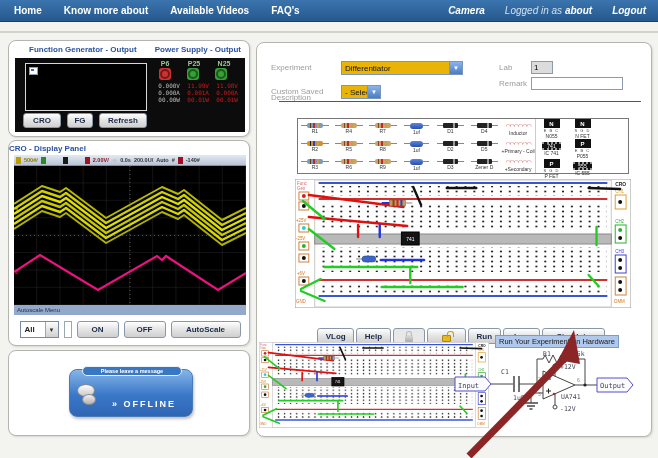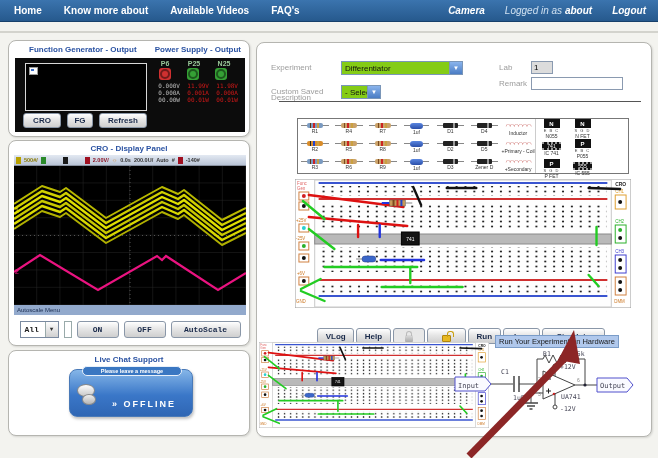--- a/index.html
+++ b/index.html
@@ -46,31 +46,31 @@
   .vals span { width:29px; text-align:right; }
   .vgrey { color:#bdbdbd; } .vred { color:#d01818; }
   .fg-btns { position:absolute; left:8px; top:55px; display:flex; gap:6px; }
   .xpbtn { background:linear-gradient(#ffffff,#e6e6e6 45%,#cfcfcf); border:1px solid #8a97a8;
     border-radius:3px; font-size:8px; font-weight:bold; color:#1a2a4a;
     display:flex; align-items:center; justify-content:center; cursor:pointer; }
   .fg-btns .xpbtn { height:15px; }
 
   
   #cro-panel { left:8px; top:140px; width:242px; height:206px; }
-  #cro-panel .ptitle { display:block; text-align:center; margin-top:3px; }
+  #cro-panel .ptitle { display:block; margin-top:3px; }
   .scope { position:absolute; left:5px; top:14px; width:232px; height:160px; background:#000; }
   .sstatus { height:11px; background:linear-gradient(#e3e9f2,#b9c4d6); border-bottom:1px solid #88919f;
     display:flex; align-items:center; gap:3px; font-size:5.5px; color:#333; padding:0 2px; font-weight:bold; }
   .chip { width:5px; height:7px; display:inline-block; }
   .c-yel{background:#b8a000;} .c-grn{background:#2a8a2a;} .c-blk{background:#1a1a1a;} .c-red{background:#a01020;}
   .sun { color:#d08020; font-size:6px; }
   .screen { position:absolute; left:0; top:11px; width:232px; height:139px; }
   .autobar { position:absolute; left:0; top:150px; width:232px; height:10px; background:#92a9cc;
     color:#1d2f52; font-size:6px; line-height:10px; padding-left:3px; }
-  .cro-ctrl { position:absolute; left:0; top:180px; width:242px; display:flex; justify-content:center; gap:5px;font-family:Liberation Mono, monospace; }
+  .cro-ctrl { position:absolute; left:0; top:180px; width:242px; display:flex; justify-content:center; gap:5px; }
   .dd { display:flex; border:1px solid #7a8aa0; background:#fff; height:17px; }
   .dd .val { width:24px; font-size:8px; font-weight:bold; padding:3px 0 0 4px; color:#222; }
   .dd .arr { width:13px; background:linear-gradient(#fdfdfd,#d0d0d0); border-left:1px solid #9aa;
     font-size:6px; color:#333; display:flex; align-items:center; justify-content:center; }
   .sepbox { width:8px; height:17px; background:#fff; border:1px solid #9aa; }
   .cro-ctrl .xpbtn { height:17px; }
 
   
   #chat-panel { left:8px; top:350px; width:242px; height:86px; }
   #chat-panel .ptitle { display:block; text-align:center; margin-top:4px; }
@@ -85,21 +85,21 @@
   .chatoff { position:absolute; left:24px; top:29px; width:100px; text-align:center; color:#fff;
     font-size:9px; font-weight:bold; letter-spacing:2px; }
   .bub { position:absolute; border-radius:50%; border:1px solid #8a8a8a; }
   .bub1 { left:7px; top:14px; width:18px; height:13px; background:linear-gradient(#fdfdfd,#c8c8c8); }
   .bub2 { left:12px; top:24px; width:14px; height:11px; background:linear-gradient(#eee,#b5b5b5); }
 
   
   #main-panel { left:256px; top:42px; width:396px; height:395px; }
   .mtitle { text-align:center; margin-top:5px; font-size:11px; font-weight:bold; color:#1a1a8c; }
   .flabel { position:absolute; color:#9c9c9c; font-size:8px; }
-  .select { position:absolute; display:flex; border:1px solid #7a96b8; background:#84cc16; height:14px; }
+  .select { position:absolute; display:flex; border:1px solid #7a96b8; background:#eab308; height:14px; }
   .select .sval { flex:1; font-size:8px; padding:2px 0 0 3px; color:#111; white-space:nowrap; overflow:hidden; }
   .select .sarr { width:13px; background:linear-gradient(#8ab4ec,#4a7cc4); border-left:1px solid #7a96b8;
     color:#fff; font-size:6px; display:flex; align-items:center; justify-content:center; }
   .tinput { position:absolute; height:13px; border:1px solid #8a9ab0; font-size:8px; padding:0 2px; }
   .divider { position:absolute; left:22px; top:58px; width:362px; height:1px; background:#555; }
   .swatches { position:absolute; left:66px; top:61px; display:flex; }
   .swatch { height:13px; }
 
   
   .tray { position:absolute; left:40px; top:75px; width:332px; height:56px; border:1px solid #777;
@@ -372,21 +372,20 @@
       <span class="arr">▼</span>
     </div>
     <div class="sepbox"></div>
     <div class="xpbtn" style="width:42px">ON</div>
     <div class="xpbtn" style="width:42px">OFF</div>
     <div class="xpbtn" style="width:70px">AutoScale</div>
   </div>
 </div>
 
 <div class="panel" id="chat-panel">
-  <span class="ptitle">Live Chat Support</span>
   <div class="chatbtn">
     <div class="chatpill">Please leave a message</div>
     <div class="chatoff"><span>»</span> <span>OFFLINE</span></div>
     <div class="bub bub1"></div>
     <div class="bub bub2"></div>
   </div>
 </div>
 
 <div class="panel" id="main-panel">
 

